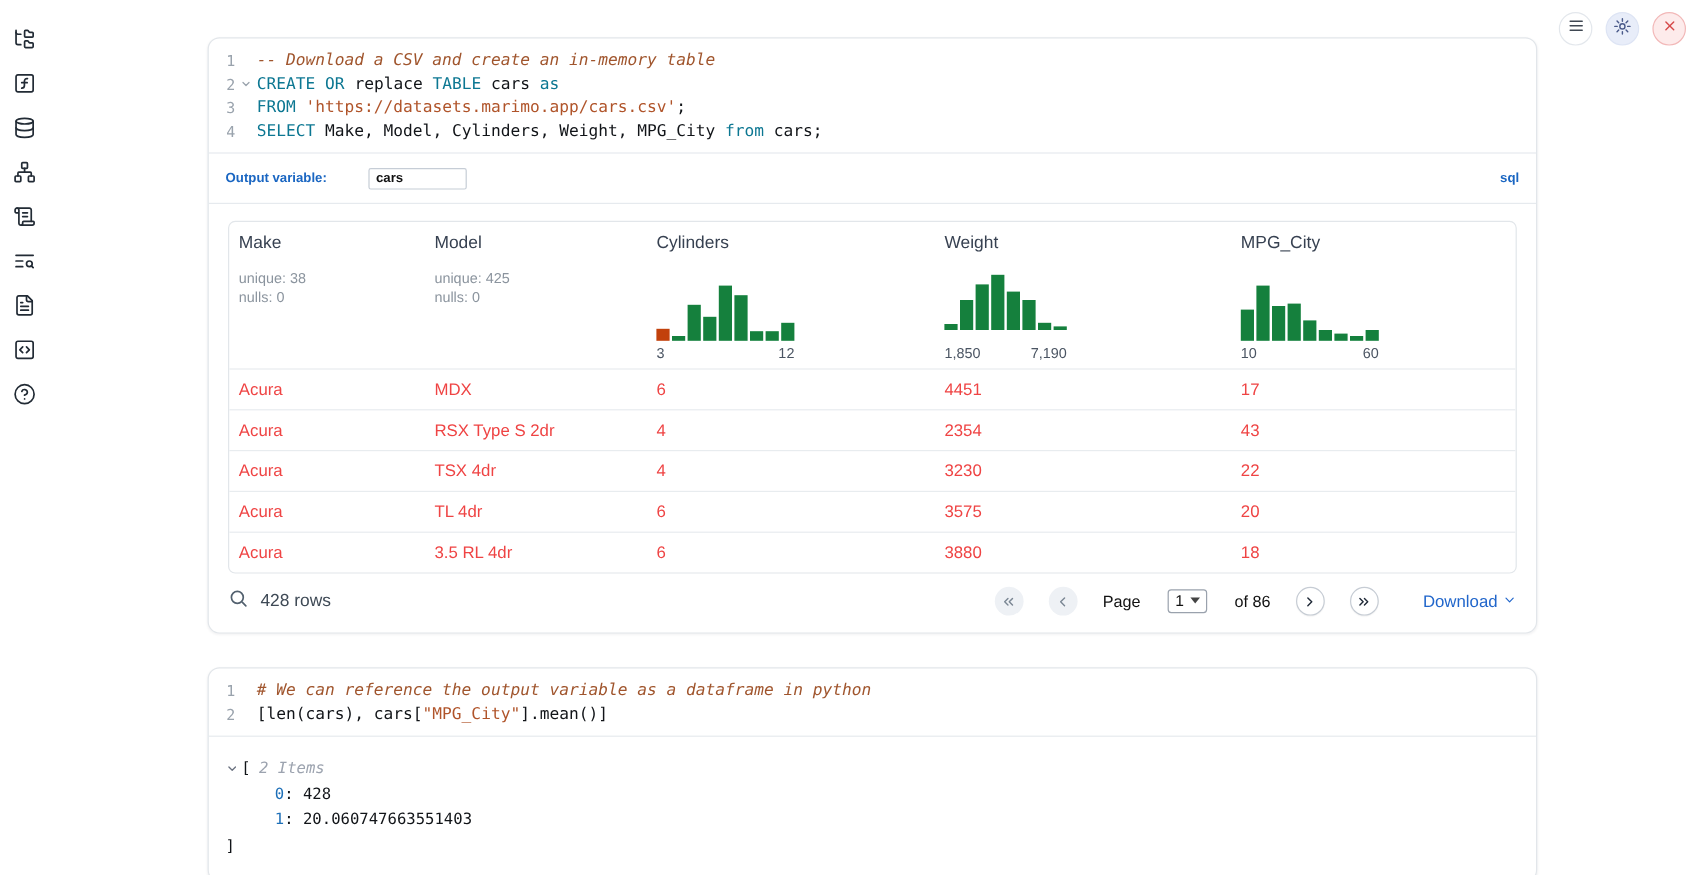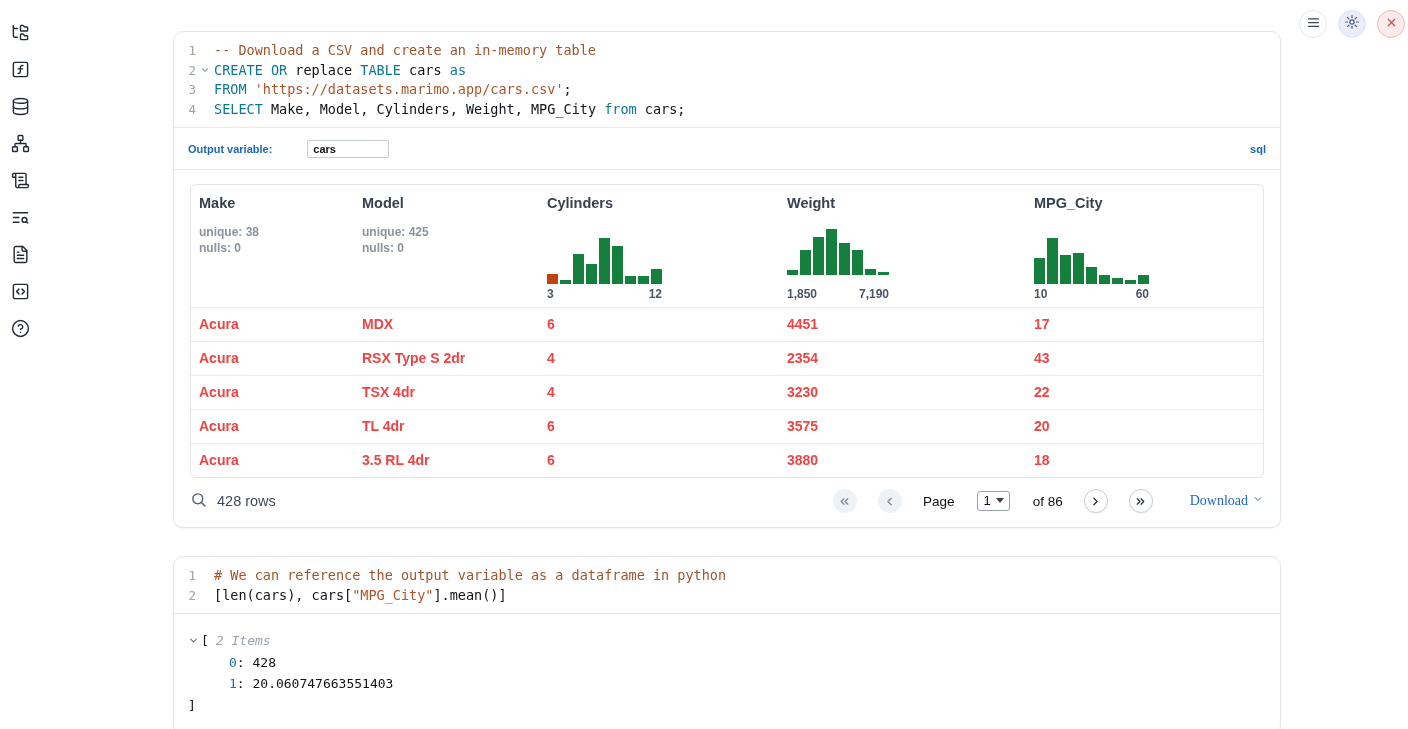--- a/index.html
+++ b/index.html
@@ -34,33 +34,33 @@
   .cell{ border:1px solid #e2e6ea; border-radius:10px; background:#fff;
     box-shadow:0 1px 2px rgba(15,23,42,.05); }
 
   
   .code-area{ padding:9px 0 8px; }
   .code-line{ display:flex; font-family:"DejaVu Sans Mono", monospace; font-size:13.5px;
     line-height:19.5px; white-space:pre; }
   .gutter{ width:22px; flex:none; text-align:right; color:#9aa3ad; font-size:12.5px; }
   .fold{ width:18px; flex:none; display:flex; align-items:center; justify-content:center; }
   .tok-kw{ color:var(--kw); } .tok-pl{ color:#111418; }
-  .tok-comment{ color:var(--comment); } .tok-str{ color:var(--str); }
+  .tok-comment{ color:var(--comment);font-style:italic; } .tok-str{ color:var(--str); }
 
   
   .outvar-row{ display:flex; align-items:center; border-top:1px solid #e6eaee;
     border-bottom:1px solid #e6eaee; padding:4px 14px; height:43px;gap:28px; }
   .outvar-label{ font-size:11px; font-weight:700; color:var(--accent-blue); }
   .outvar-input{ width:82px; height:18px; border:1px solid #c6cdd6; border-radius:2px;
     font-family:"Liberation Sans",sans-serif; font-size:11px; font-weight:700;
     color:#111; padding:0 5px; margin-left:7px; }
   .lang-badge{ margin-left:auto; font-size:11px; font-weight:700; color:var(--accent-blue); }
 
   
-  .table-wrap{ margin:14px 16px 0; border:1px solid #e2e6ea; border-radius:6px; overflow:hidden;font-weight:bold; }
+  .table-wrap{ margin:14px 16px 0; border:1px solid #e2e6ea; border-radius:6px; overflow:hidden; }
   .thead{ display:grid; grid-template-columns:163px 185px 240px 247px 1fr; }
   .th{ padding:10px 8px 6px; display:flex; flex-direction:column; min-height:122px; cursor:pointer; }
   .th-name{ font-size:14.5px; color:#374151; }
   .th-stats{ margin-top:13px; font-size:12px; color:#8b949e; line-height:16px; }
   .hist{ margin-top:auto; }
   .hist-bars{ display:flex; align-items:flex-end; gap:2px; height:46px; }
   .hist-bar{ width:11px; flex:none; }
   .hist-labels{ display:flex; justify-content:space-between; font-size:12px; color:#4b5563; margin-top:3px; }
   .trow{ display:grid; grid-template-columns:163px 185px 240px 247px 1fr;
     border-top:1px solid #e8ecef; font-size:14px; color:#ef4444; }
@@ -76,21 +76,21 @@
   .pg-btn svg{ fill:none; stroke-width:2.2; stroke-linecap:round; stroke-linejoin:round; display:block; }
   .pg-ghost{ background:#eef1f5; } .pg-ghost svg{ stroke:#7b8794; }
   .pg-solid{ background:#fff; border:1px solid #c6ccd4; box-shadow:0 1px 1px rgba(0,0,0,.05); }
   .pg-solid svg{ stroke:#1f2937; }
   .page-label,.of-label{ font-size:13.5px; color:#111; }
   .page-select{ display:inline-flex; align-items:center; gap:5px; border:1px solid #9aa2ad;
     border-radius:3px; padding:1px 5px 2px; font-size:13px; color:#111; cursor:pointer; margin:0 2px; }
   .caret-down{ width:0; height:0; border-left:4px solid transparent; border-right:4px solid transparent;
     border-top:5px solid #444; }
   .download-link{ margin-left:16px; display:inline-flex; align-items:center; gap:4px;
-    font-size:14px; color:var(--link-blue); cursor:pointer;font-family:Liberation Serif, serif; }
+    font-size:14px; color:var(--link-blue); cursor:pointer; }
   .download-link svg{ fill:none; stroke:var(--link-blue); stroke-width:2; stroke-linecap:round; stroke-linejoin:round; }
 
   
   .cell2{ margin-top:28px; }
   .out-area{ border-top:1px solid #e6eaee; padding:16px 14px 18px;
     font-family:"DejaVu Sans Mono", monospace; font-size:13px; color:#111418; line-height:21.5px; }
   .tree-line{ display:flex; align-items:center; }
   .tree-chevron{ width:13px; display:flex; align-items:center; }
   .items-label{ color:#9ca3af; font-style:italic; margin-left:7px; }
   .tree-entry{ padding-left:41px; }

